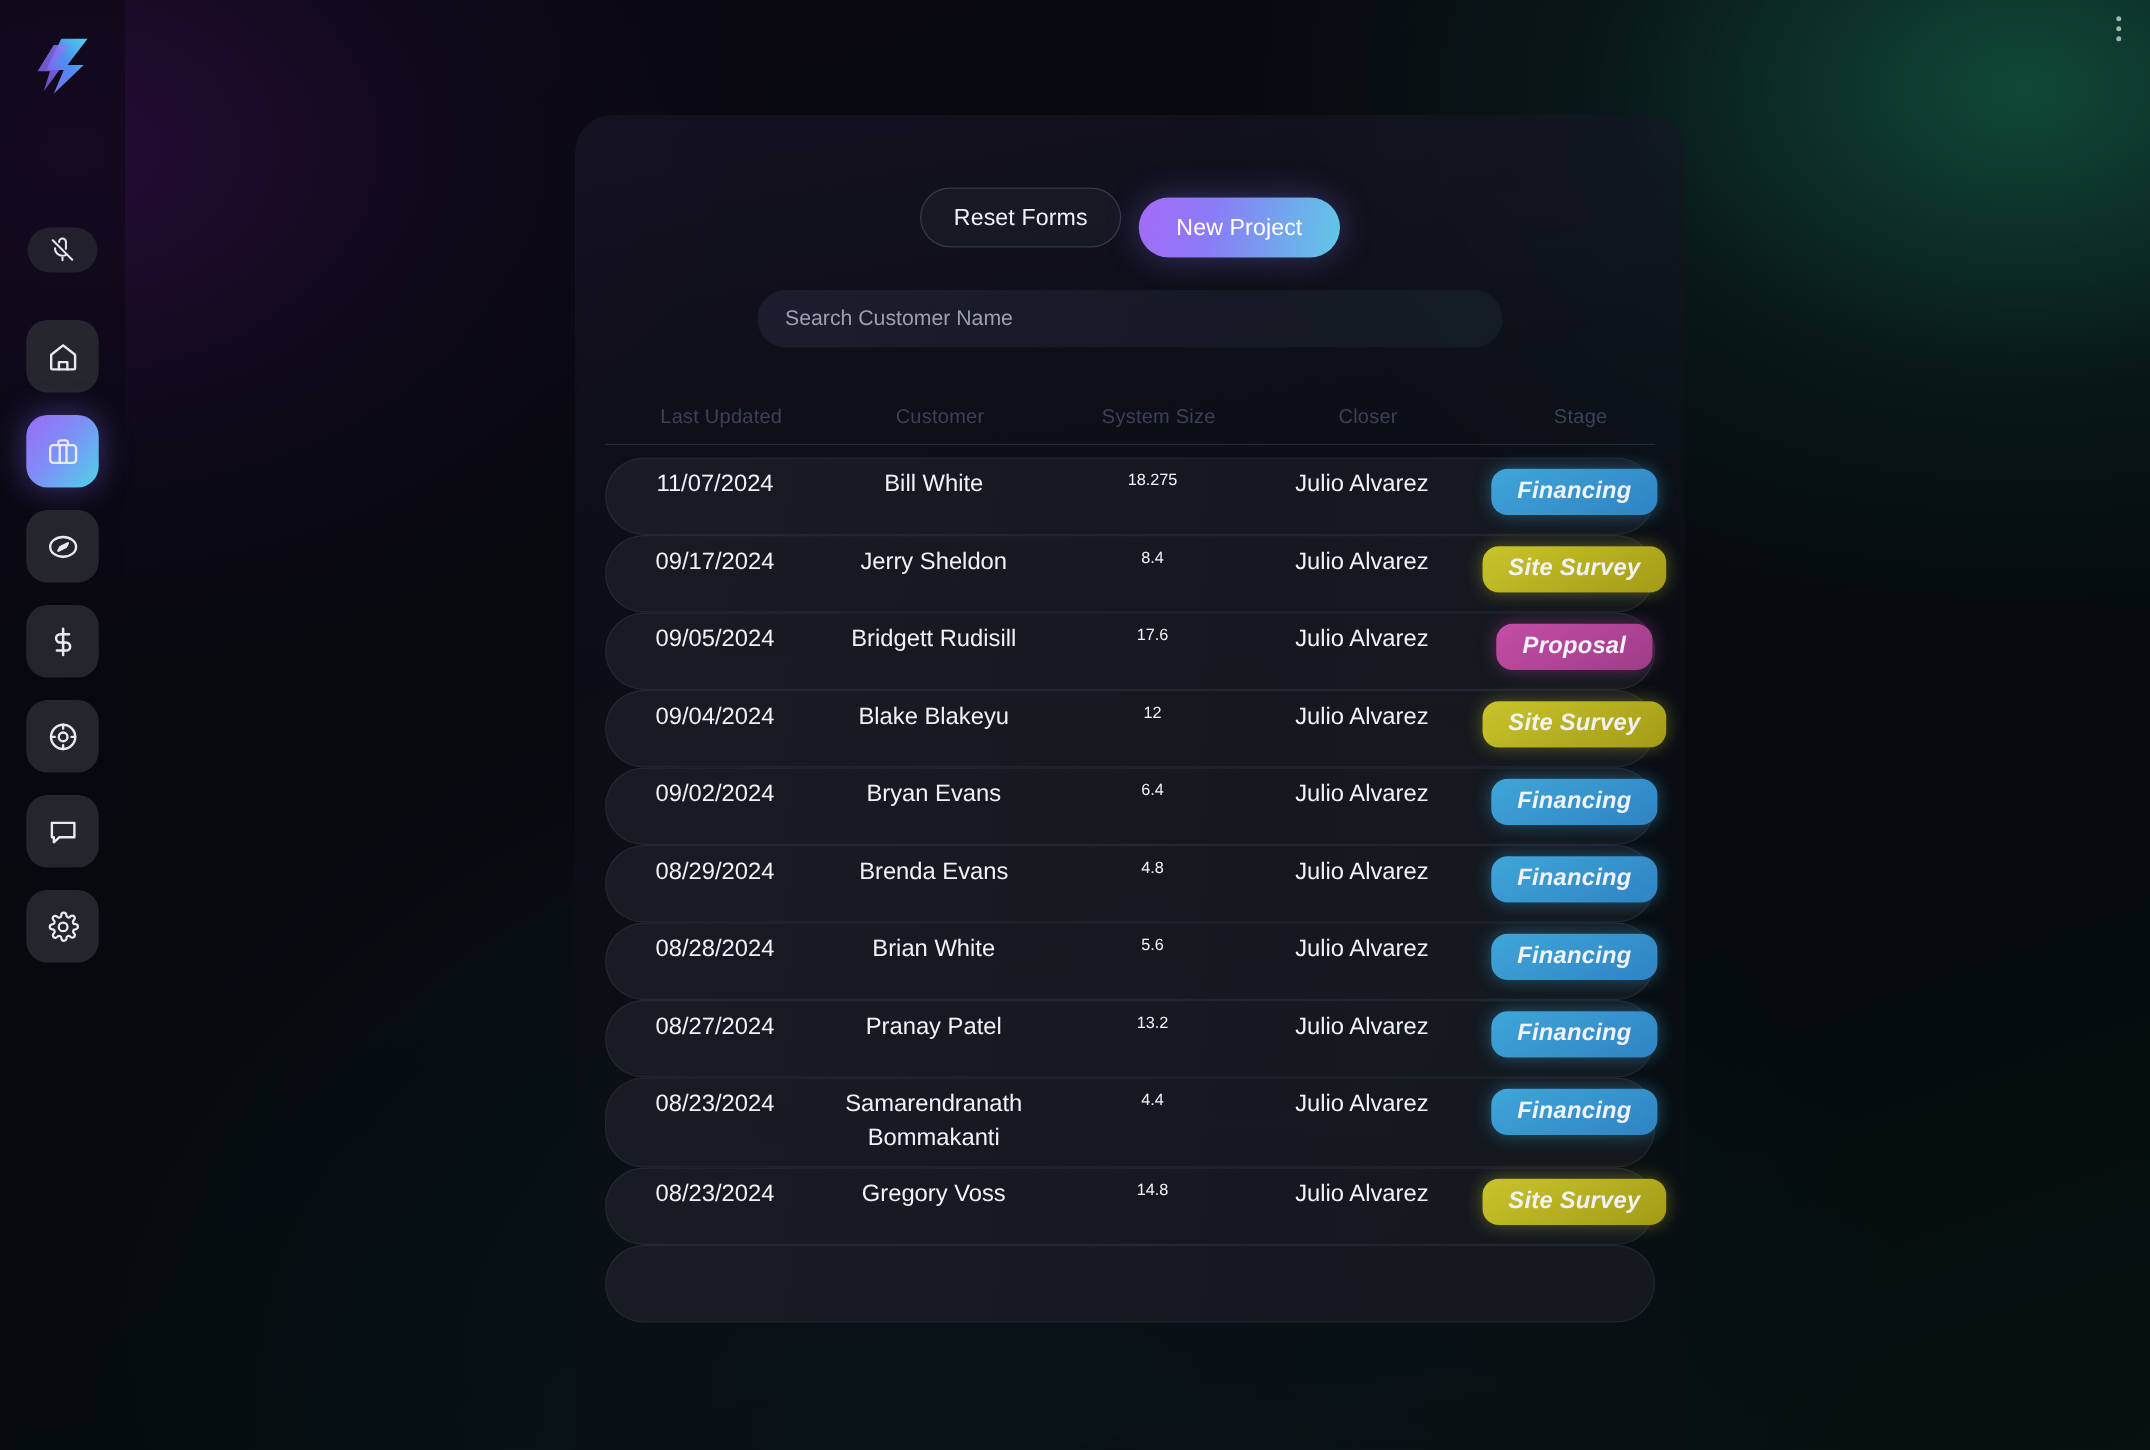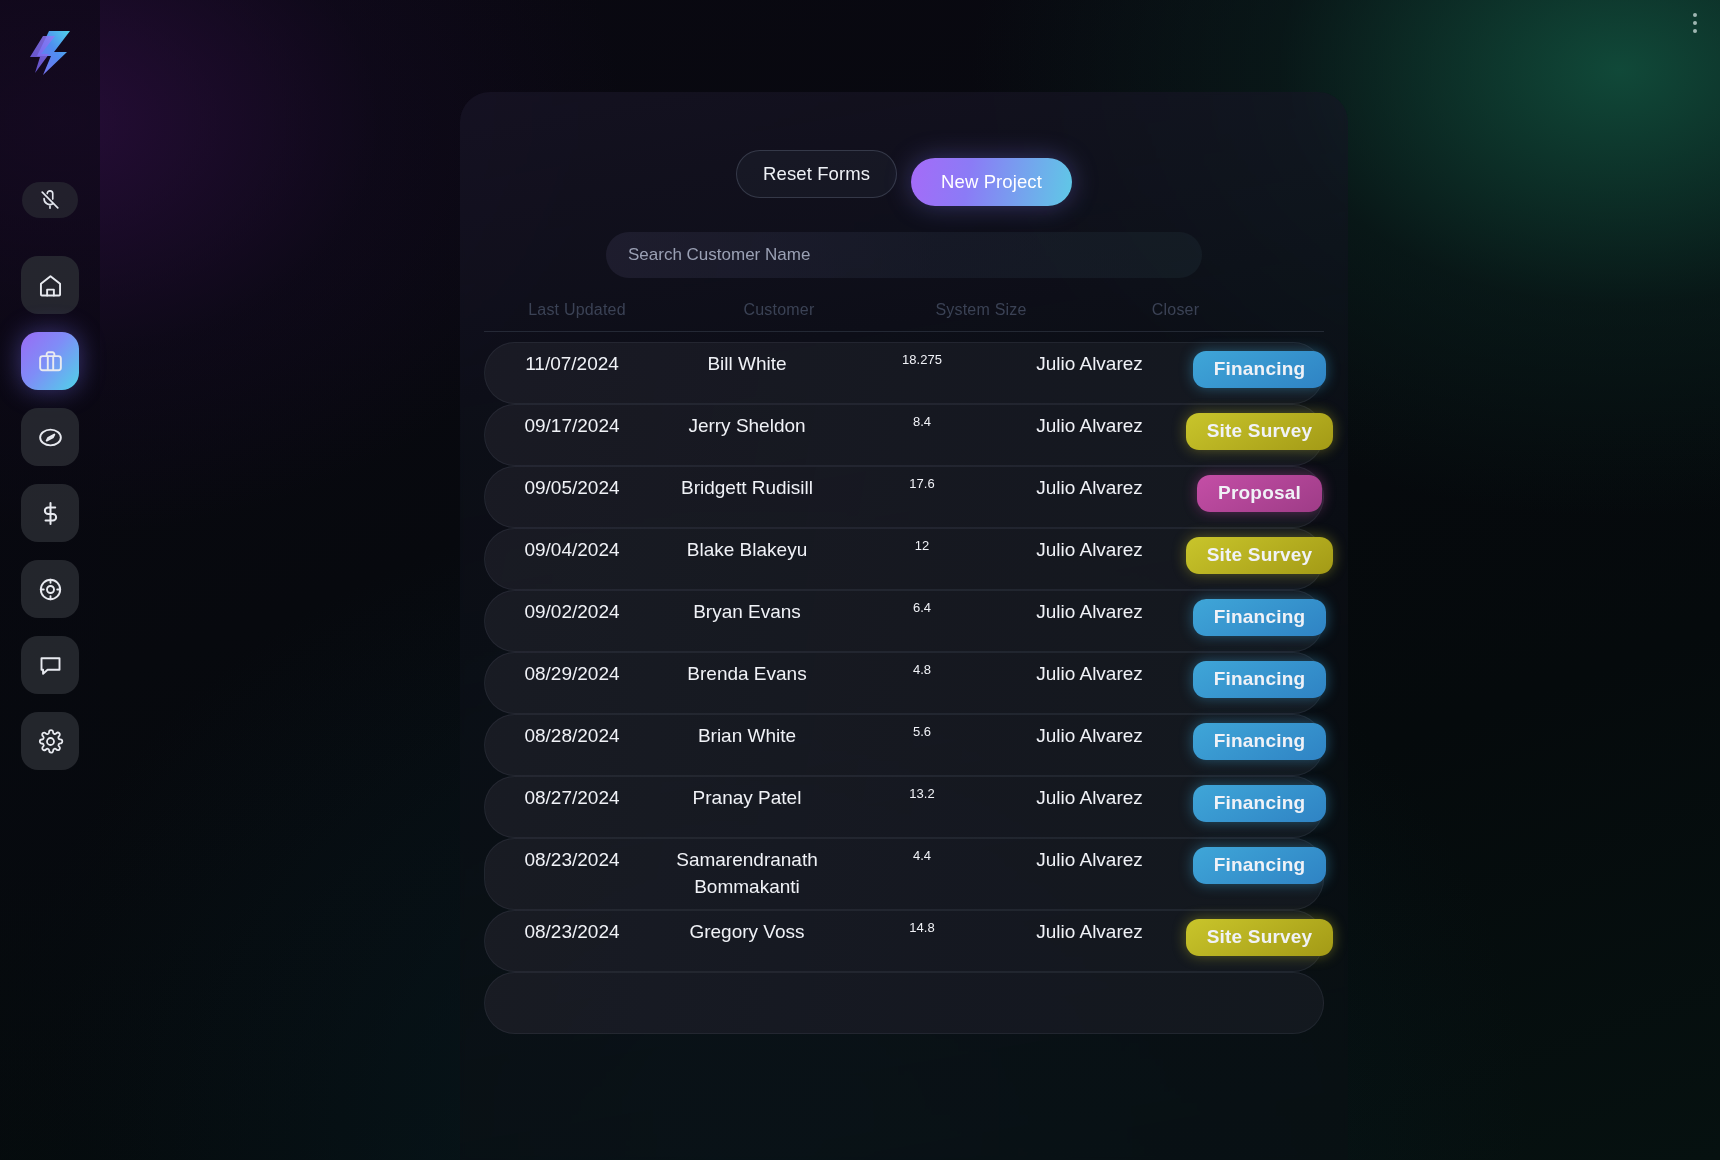--- a/index.html
+++ b/index.html
@@ -161,24 +161,23 @@
     font-size: 17px;
     font-family: "Liberation Sans", sans-serif;
     padding: 0 22px;
   }
   #search-input::placeholder { color: #9aa0b4; }
 
   
   #table-head {
     display: flex;
     align-items: flex-end;
-    margin-top: 23px;
+    margin-top: 47px;
     padding: 0 18px 12px 18px;
     border-bottom: 1px solid rgba(120,130,155,0.22);
-    gap: 27px;
   }
   #table-head span {
     font-size: 16px;
     color: #3b4255;
     text-align: center;
     letter-spacing: 0.2px;
   }
 
   .c-date  { width: 150px; flex: 0 0 150px; text-align: center; }
   .c-cust  { width: 200px; flex: 0 0 200px; text-align: center; }
@@ -207,20 +206,21 @@
   .row .c-size { font-size: 13px; }
 
   .badge {
     display: inline-block;
     padding: 5px 21px;
     border-radius: 13px;
     font-size: 12.5px;
     font-weight: bold;
     letter-spacing: 0.2px;
     white-space: nowrap;
+    font-style: italic;
   }
   .badge-financing {
     background: linear-gradient(150deg, #3fa6d8 0%, #2f83c4 100%);
     color: #e9fbff;
     box-shadow: 0 0 14px rgba(63,166,216,0.45);
   }
   .badge-site-survey {
     background: linear-gradient(150deg, #c9c52b 0%, #a39a16 100%);
     color: #fffde3;
     box-shadow: 0 0 14px rgba(201,197,43,0.4);

